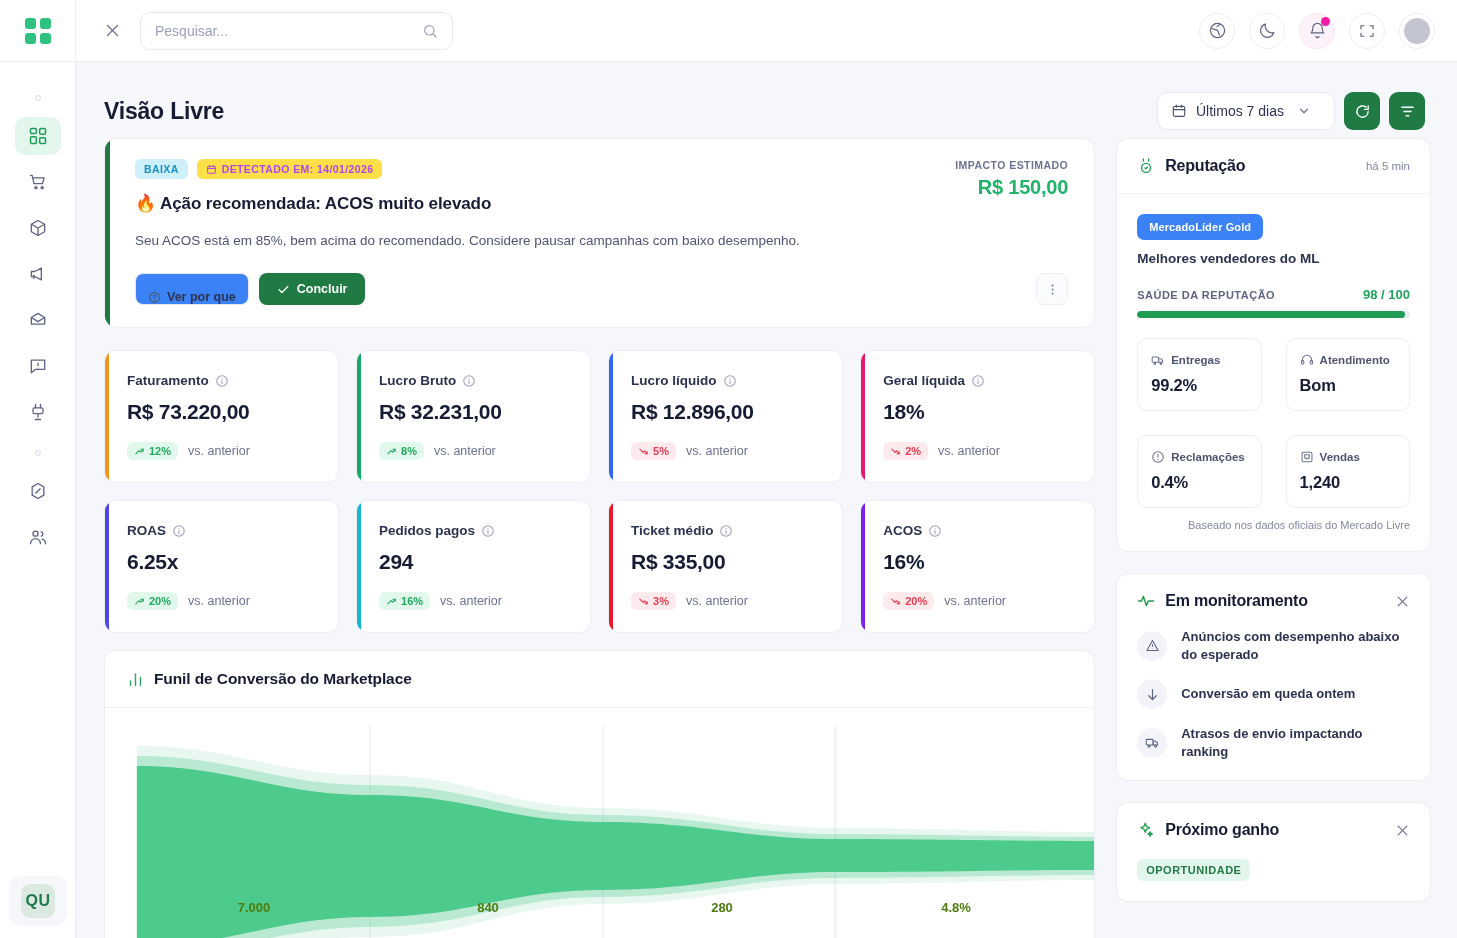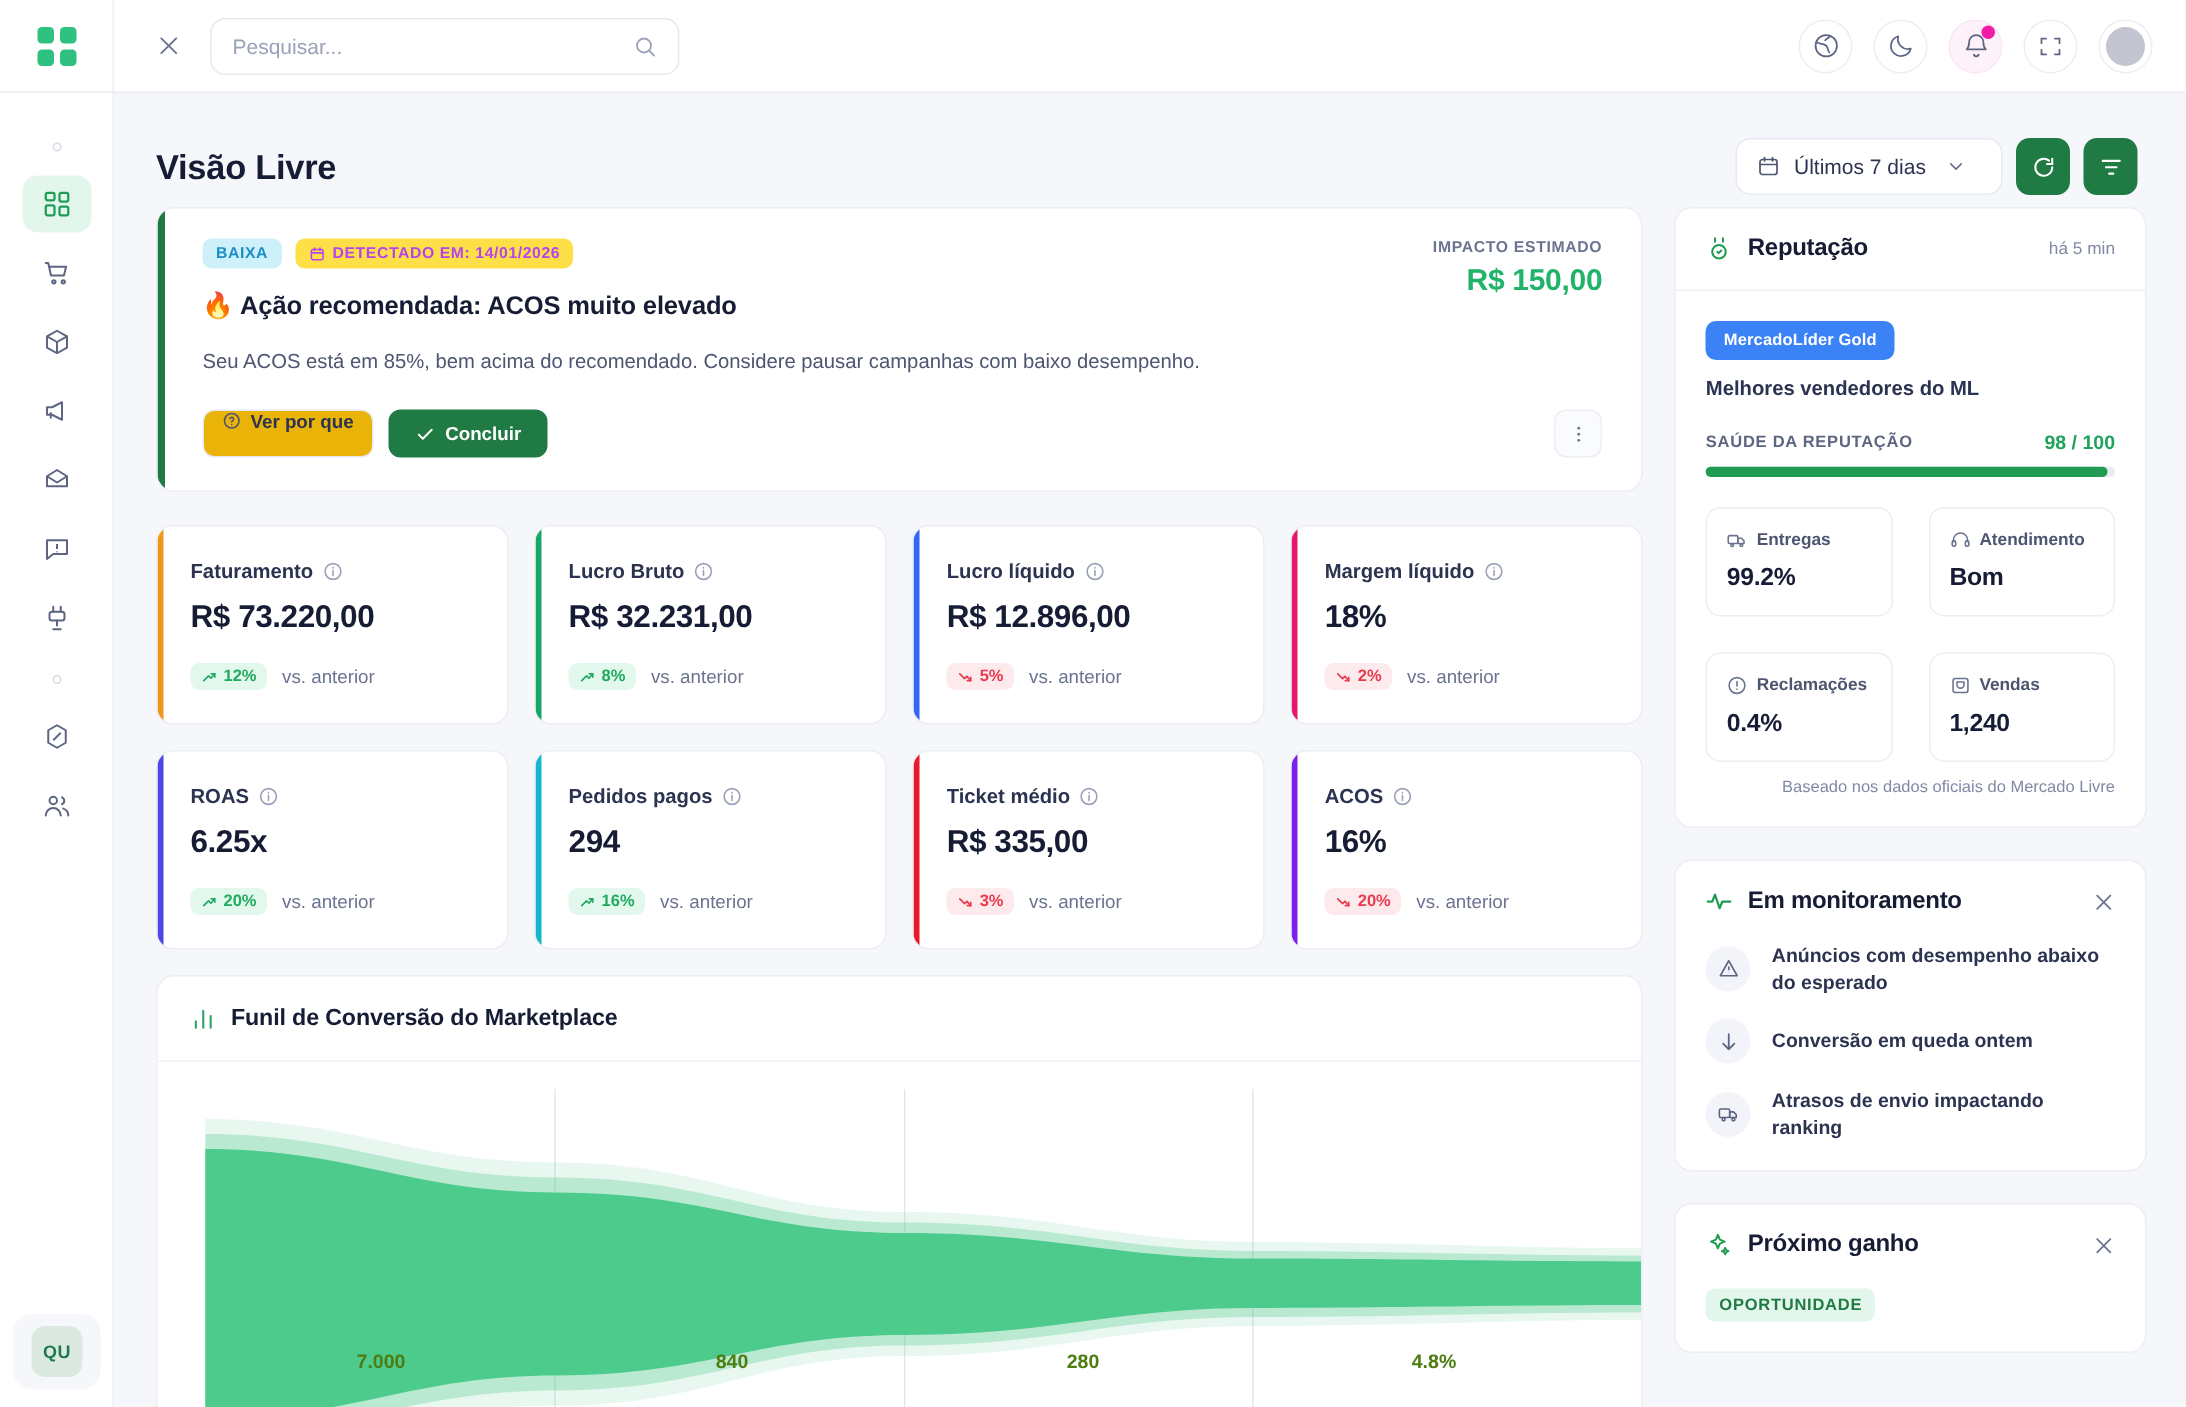--- a/index.html
+++ b/index.html
@@ -73,21 +73,21 @@
   }
   .sb-item.active { background: #e3f6ec; color: #1f9d57; }
   .sb-footer {
     position: absolute; bottom: 12px; left: 9px; width: 58px; height: 50px;
     background: #f6f7fb; border-radius: 12px; display: flex; align-items: center; justify-content: center;
     cursor: pointer;
   }
   .sb-footer-badge {
     width: 34px; height: 34px; border-radius: 9px; background: #dce9e1;
     display: flex; align-items: center; justify-content: center;
-    font-size: 12px; font-weight: bold; color: #1f7a4b; letter-spacing: .4px;
+    font-size: 16px; font-weight: bold; color: #1f7a4b; letter-spacing: .4px;
   }
 
   
   .content {
     position: absolute; top: 62px; left: 76px; width: 1381px; height: 876px;
     overflow: hidden;
   }
   .page-head {
     display: flex; align-items: center; padding: 22px 32px 0 28px; height: 76px;
   }
@@ -117,22 +117,22 @@
   .badge {
     display: inline-flex; align-items: center; gap: 5px; border-radius: 6px;
     padding: 4px 9px; font-size: 10.5px; font-weight: bold; letter-spacing: .4px;
   }
   .badge-baixa { background: #cdf0fb; color: #1b8fc4; }
   .badge-detected { background: #fde047; color: #b444ec; }
   .alert-title { font-size: 17px; font-weight: bold; color: #151c34; margin-bottom: 19px; letter-spacing: -.1px; }
   .alert-desc { font-size: 13.5px; color: #4d5570; margin-bottom: 25px; }
   .alert-actions { display: flex; align-items: center; gap: 10px; }
   .btn-outline {
-    height: 32px; border: 1px solid #e6e9f1; border-radius: 8px; background: #eab308;
-    display: inline-flex; align-items: flex-start; gap: 6px; padding: 0 12px;
+    height: 32px; border: 1px solid #e6e9f1; border-radius: 8px; background: #3b82f6;
+    display: inline-flex; align-items: flex-end; gap: 6px; padding: 0 12px;
     font-size: 12.5px; font-weight: bold; color: #2b3350; cursor: pointer;
     font-family: "Liberation Sans", sans-serif;
   }
   .btn-green {
     height: 32px; border: none; border-radius: 8px; background: #1f7a43;
     display: inline-flex; align-items: center; gap: 7px; padding: 0 18px;
     font-size: 12.5px; font-weight: bold; color: #fff; cursor: pointer;
     font-family: "Liberation Sans", sans-serif;
   }
   .alert-impact { position: absolute; right: 26px; top: 20px; text-align: right; }
@@ -503,21 +503,21 @@
                     <path d="M15 17h5v-5"></path>
                   </svg>
                 <span>5%</span>
               </span>
               <span class="kpi-cmp">vs. anterior</span>
             </div>
           </div>
           <div class="kpi">
             <div class="kpi-accent" style="background:#e3186e"></div>
             <div class="kpi-head">
-                <span>Margem líquido</span>
+                <span>Geral líquida</span>
               <span class="info-i">
                   <svg width="14" height="14" viewBox="0 0 24 24" fill="none" stroke="currentColor" stroke-width="1.8" stroke-linecap="round">
                     <circle cx="12" cy="12" r="9"></circle>
                     <path d="M12 11v5.5M12 7.6v.5"></path>
                   </svg>
                 </span>
             </div>
             <div class="kpi-value">18%</div>
             <div class="kpi-foot">
               <span class="delta down">

